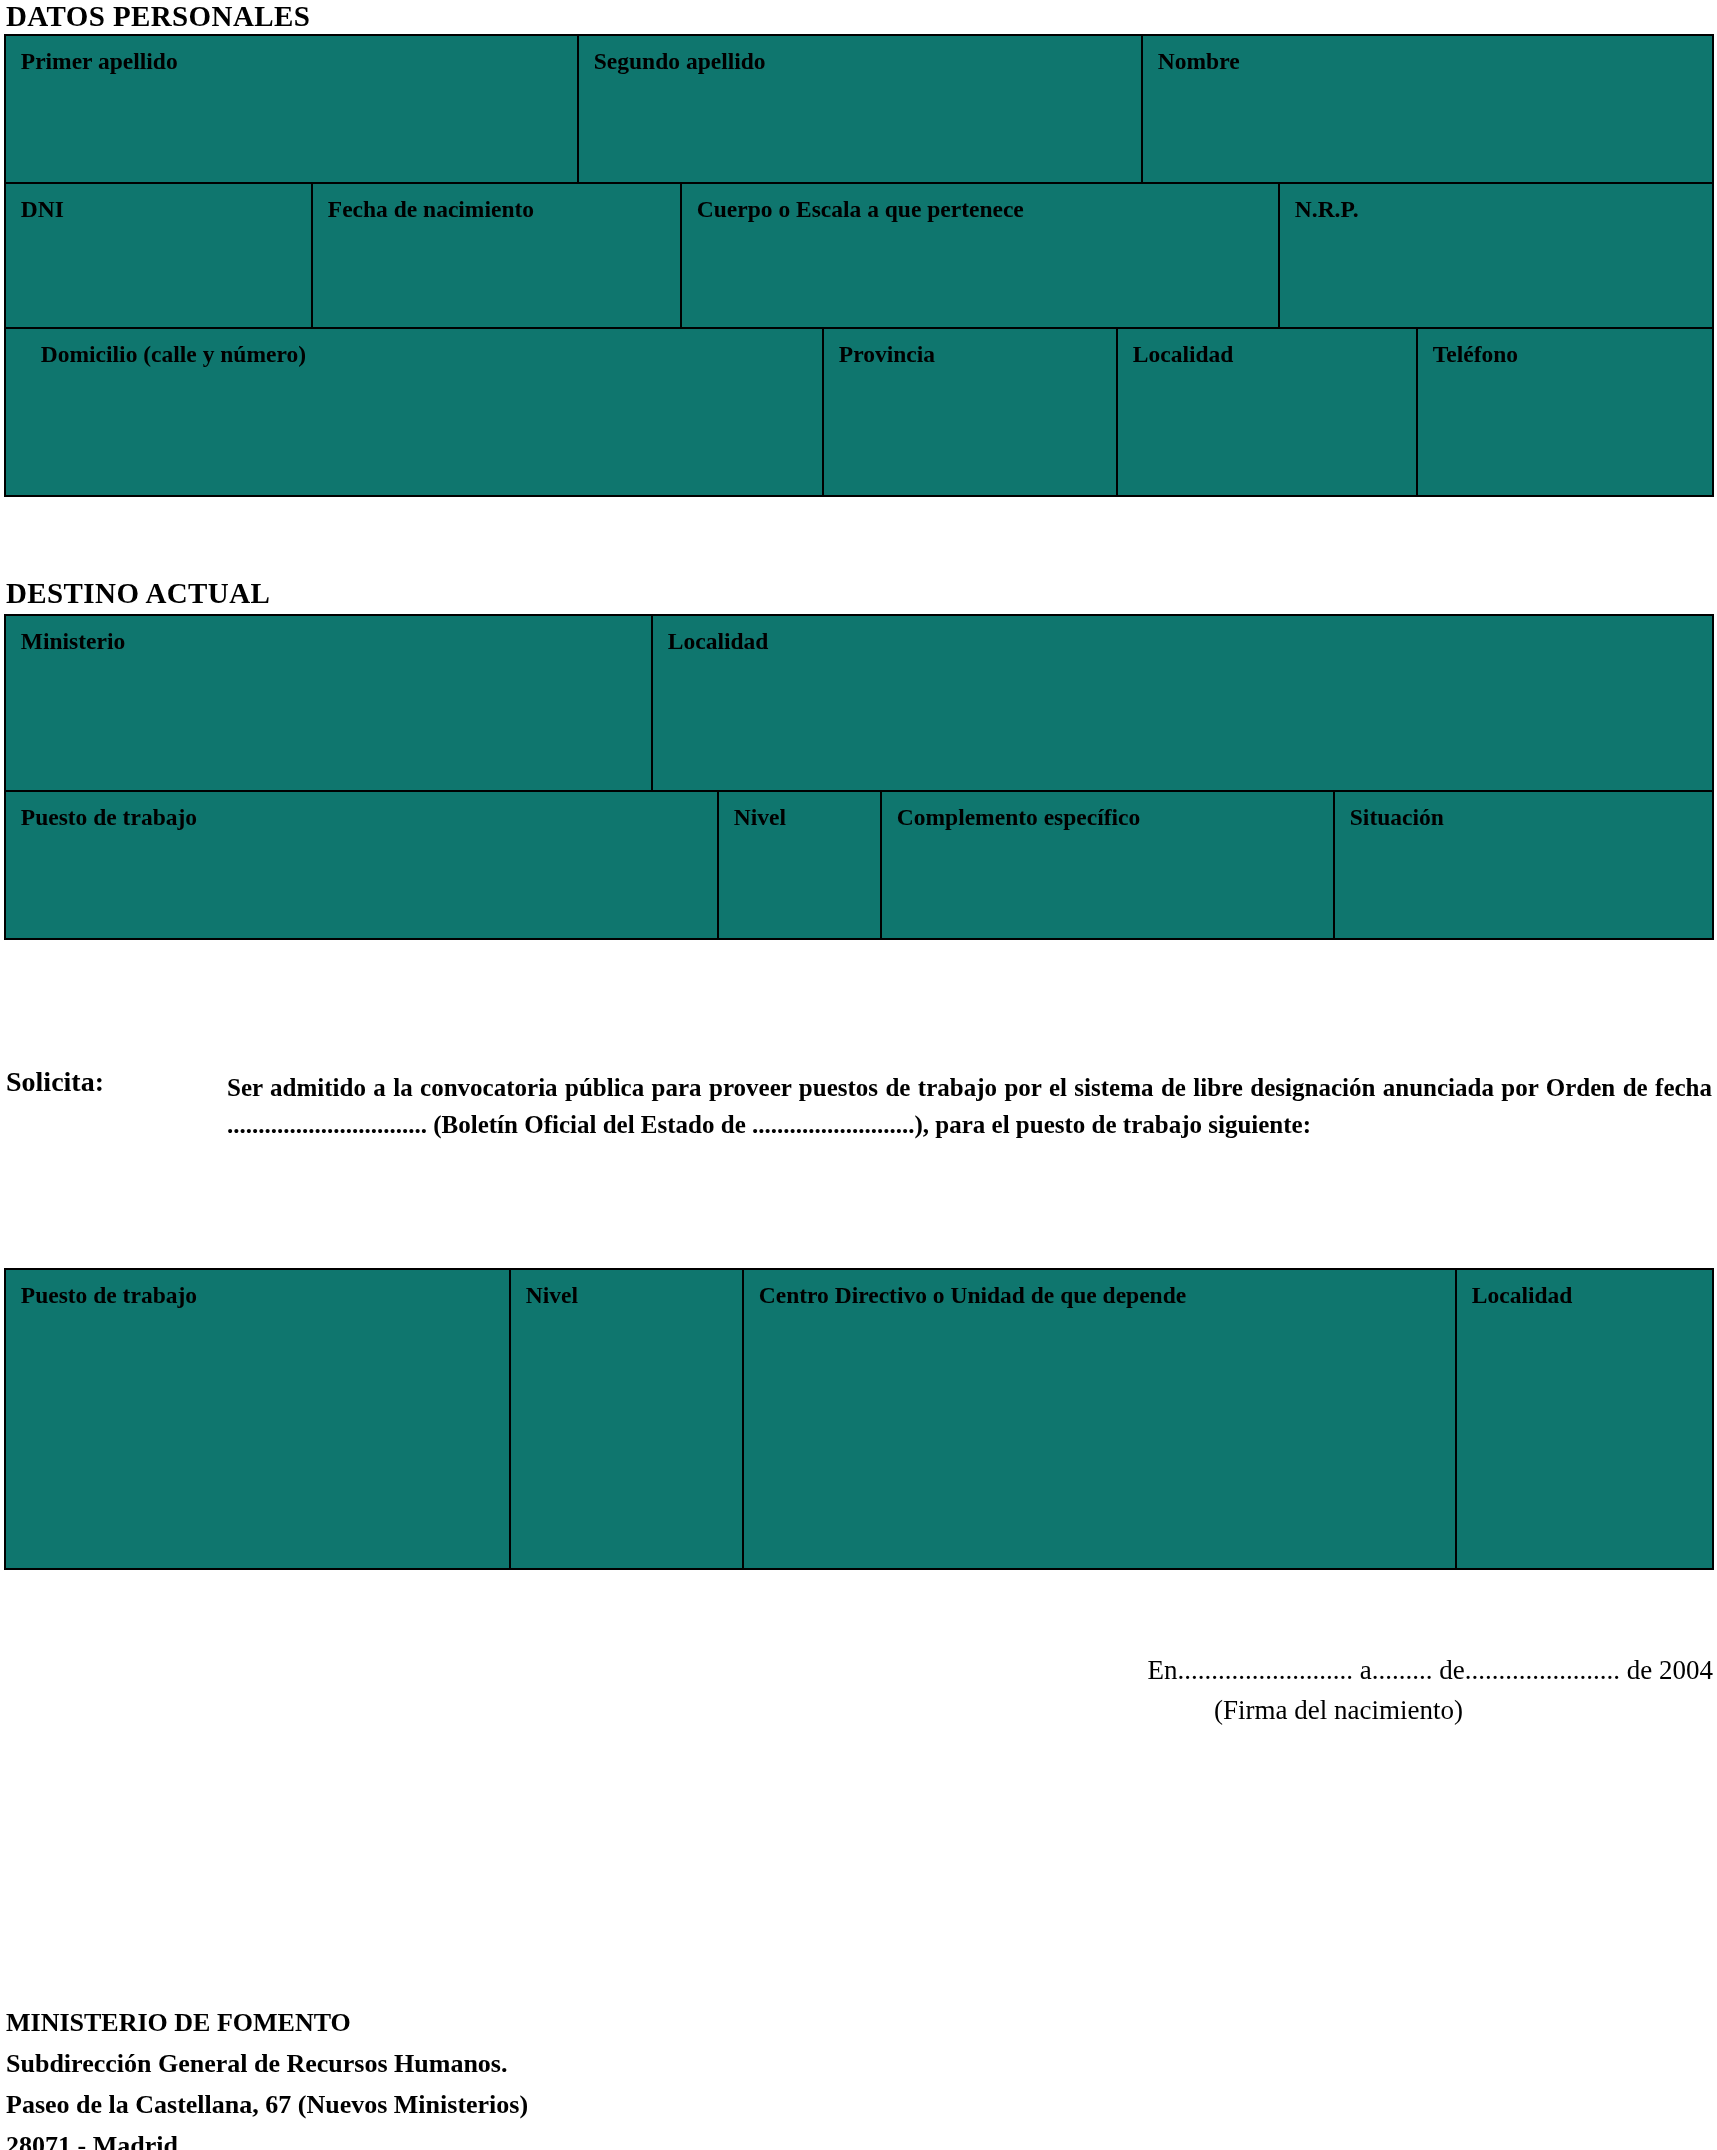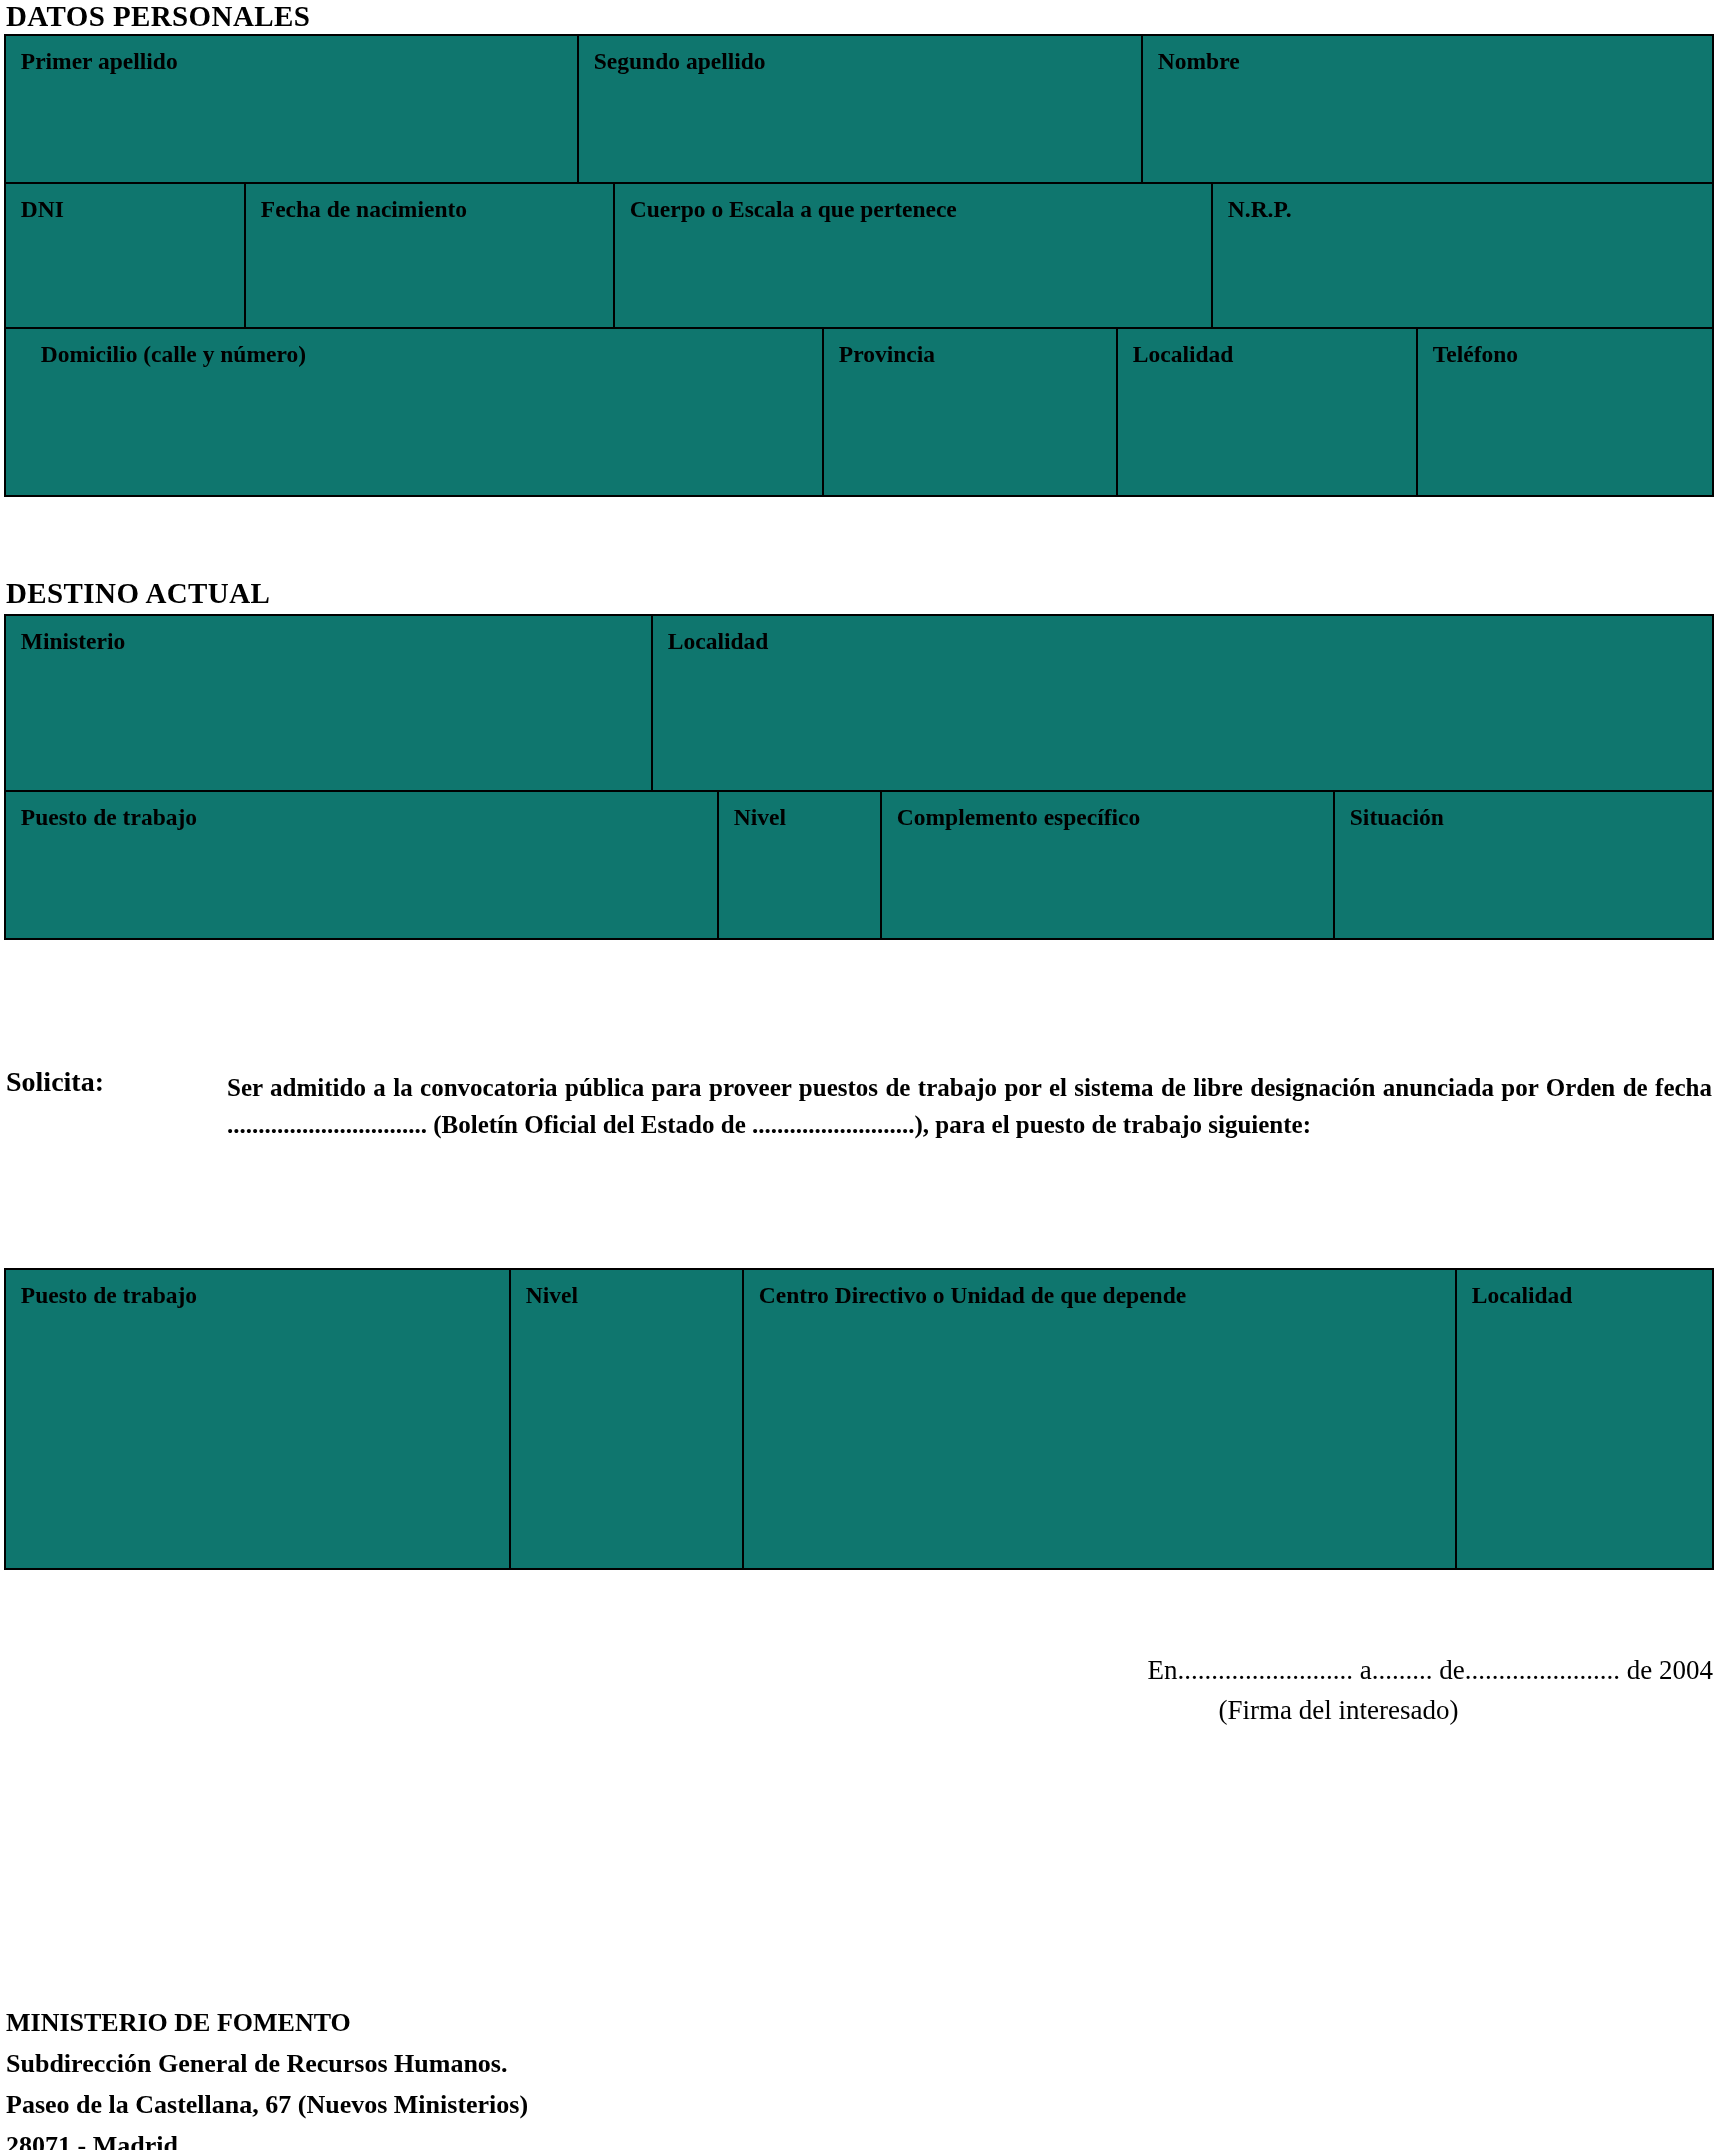--- a/index.html
+++ b/index.html
@@ -104,21 +104,21 @@
       <span class="lbl">Primer apellido</span>
     </div>
     <div class="cell" style="width:564px;">
       <span class="lbl">Segundo apellido</span>
     </div>
     <div class="cell">
       <span class="lbl">Nombre</span>
     </div>
   </div>
   <div class="row" style="height:145px;">
-    <div class="cell" style="width:240px;">
+    <div class="cell" style="width:307px;">
       <span class="lbl">DNI</span>
     </div>
     <div class="cell" style="width:369px;">
       <span class="lbl">Fecha de nacimiento</span>
     </div>
     <div class="cell" style="width:598px;">
       <span class="lbl">Cuerpo o Escala a que pertenece</span>
     </div>
     <div class="cell">
       <span class="lbl">N.R.P.</span>
@@ -182,21 +182,21 @@
       <span class="lbl">Centro Directivo o Unidad de que depende</span>
     </div>
     <div class="cell">
       <span class="lbl">Localidad</span>
     </div>
   </div>
 </div>
 
 <div class="date-block">
   <div class="date-line">En.......................... a......... de....................... de 2004</div>
-  <div class="firma-line">(Firma del interesado)</div>
+  <div class="firma-line">(Firma del nacimiento)</div>
 </div>
 
 <div class="footer">
   <div>MINISTERIO DE FOMENTO</div>
   <div>Subdirección General de Recursos Humanos.</div>
   <div>Paseo de la Castellana, 67 (Nuevos Ministerios)</div>
   <div>28071 - Madrid</div>
 </div>
 
 

